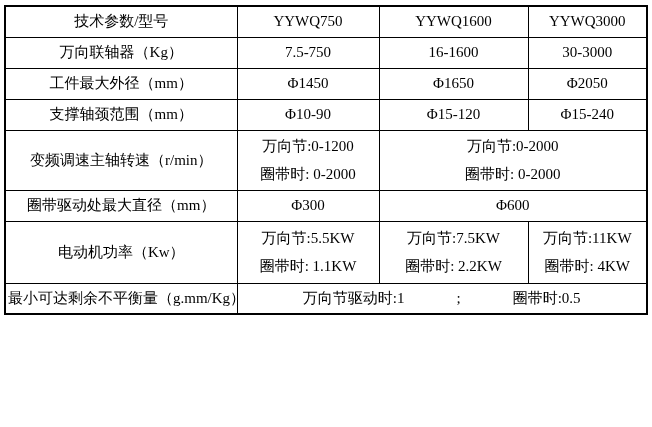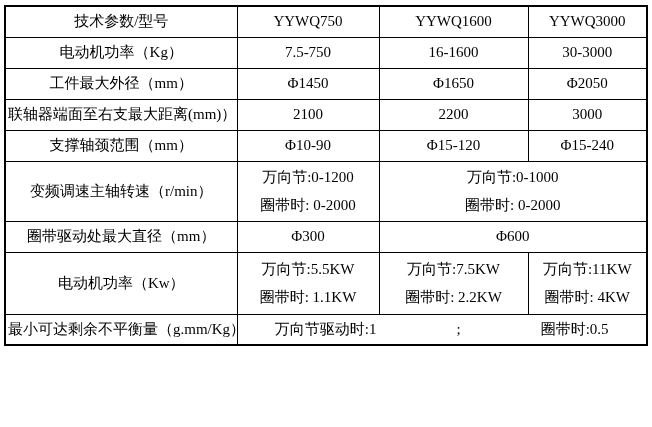--- a/index.html
+++ b/index.html
@@ -44,21 +44,21 @@
     display: flex;
     flex-direction: column;
     justify-content: space-around;
     height: 56px;
   }
   .two-line div { line-height: 1; }
   .spaced {
     display: flex;
     justify-content: center;
     align-items: center;
-    gap: 80px;
+    gap: 52px;
   }
 </style>
 </head>
 <body>
 
 <div class="canvas">
   <table class="spec">
     <colgroup>
       <col style="width:232px">
       <col style="width:142px">
@@ -68,58 +68,52 @@
 
     <tbody>
         <tr class="r-single">
       <td>技术参数/型号</td>
       <td>YYWQ750</td>
       <td>YYWQ1600</td>
       <td>YYWQ3000</td>
     </tr>
 
     <tr class="r-single">
-      <td>电动机功率（Kg）</td>
+      <td>万向联轴器（Kg）</td>
       <td>7.5-750</td>
       <td>16-1600</td>
       <td>30-3000</td>
     </tr>
 
     <tr class="r-single">
       <td>工件最大外径（mm）</td>
       <td>Φ1450</td>
       <td>Φ1650</td>
       <td>Φ2050</td>
     </tr>
 
-    <tr class="r-single">
-      <td>联轴器端面至右支最大距离(mm)）</td>
-      <td>2100</td>
-      <td>2200</td>
-      <td>3000</td>
-    </tr>
 
     <tr class="r-single">
       <td>支撑轴颈范围（mm）</td>
       <td>Φ10-90</td>
       <td>Φ15-120</td>
       <td>Φ15-240</td>
     </tr>
 
     <tr class="r-tall">
       <td>变频调速主轴转速（r/min）</td>
       <td>
         <div class="two-line">
           <div>万向节:0-1200</div>
           <div>圈带时: 0-2000</div>
         </div>
       </td>
       <td colspan="2">
         <div class="two-line">
-          <div>万向节:0-1000</div>
+          <div>万向节:0-2000</div>
           <div>圈带时: 0-2000</div>
         </div>
       </td>
     </tr>
 
     <tr class="r-single">
       <td>圈带驱动处最大直径（mm）</td>
       <td>Φ300</td>
       <td colspan="2">Φ600</td>
     </tr>

